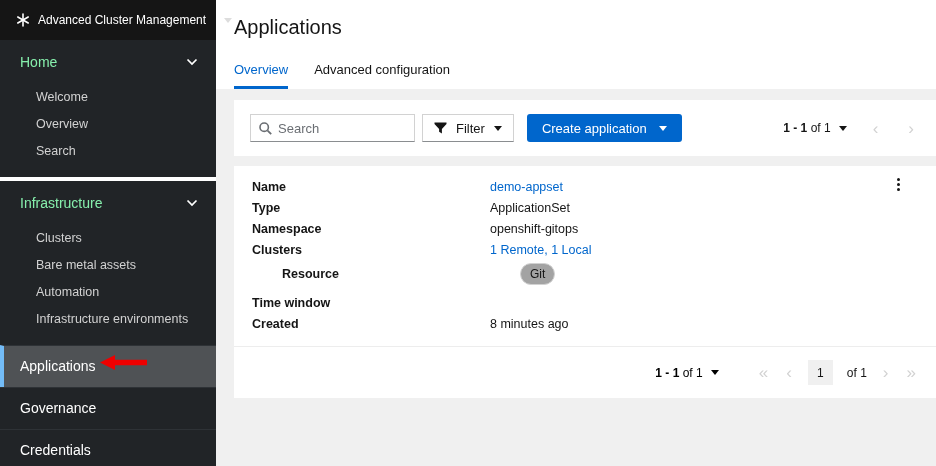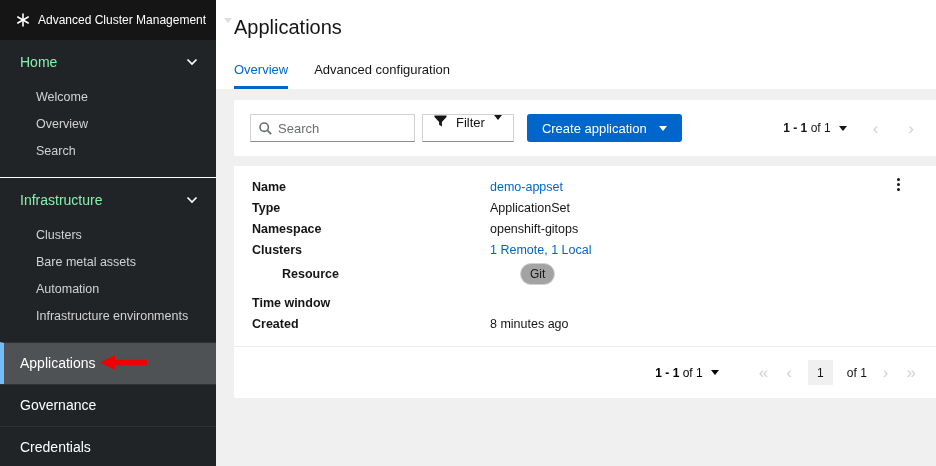--- a/index.html
+++ b/index.html
@@ -39,21 +39,21 @@
   .page-body { position:absolute; left:0; right:0; top:89px; bottom:0; background:#f0f0f0;
     padding:11px 0 0 18px; }
 
   .toolbar-card { background:#fff; height:56px; display:flex; align-items:center;
     padding:0 20px 0 16px; }
   .search-box { display:flex; align-items:center; gap:6px; width:165px; height:28px;
     background:#fff; border:1px solid #d2d2d2; border-bottom-color:#8a8d90; padding:0 8px; }
   .search-box input { border:0; outline:0; width:100%; font-size:13px; color:#151515;
     font-family:"Liberation Sans", sans-serif; }
   .search-box input::placeholder { color:#6a6e73; }
-  .filter-btn { margin-left:7px; display:flex; gap:9px; height:28px;
+  .filter-btn { margin-left:7px; display:flex; align-items:center; gap:9px; height:28px;
     padding:0 11px; background:#fff; border:1px solid #d2d2d2; border-bottom-color:#8a8d90;
     font-size:13px; color:#151515; cursor:pointer; }
   .create-btn { margin-left:13px; display:flex; align-items:center; gap:12px; height:28px;
     padding:0 15px; background:#0066cc; border:0; border-radius:3px; color:#fff;
     font-size:13px; cursor:pointer; font-family:Liberation Sans, sans-serif; }
   .create-btn .caret { color:#fff; }
 
   .pager { display:flex; align-items:center; font-size:12px; color:#151515; }
   .pager-range { display:flex; align-items:center; gap:8px; cursor:pointer; }
   .pager-range b { font-weight:700; }
@@ -114,21 +114,21 @@
         </span>
       </div>
       <div class="nav-sub">
         <div class="nav-subitem">Welcome</div>
         <div class="nav-subitem">Overview</div>
         <div class="nav-subitem">Search</div>
       </div>
     </div>
 
     <div>
-      <div class="nav-group-header" style="border-top:1px solid #ffffff;">
+      <div class="nav-group-header" style="border-top:4px solid #ffffff;">
         <span>Infrastructure</span>
         <span class="chev">
           <svg width="12" height="8" viewBox="0 0 12 8">
               <polyline points="1.5,1.5 6,6 10.5,1.5" fill="none" stroke="#fff" stroke-width="1.7"></polyline>
             </svg>
         </span>
       </div>
       <div class="nav-sub">
         <div class="nav-subitem">Clusters</div>
         <div class="nav-subitem">Bare metal assets</div>

